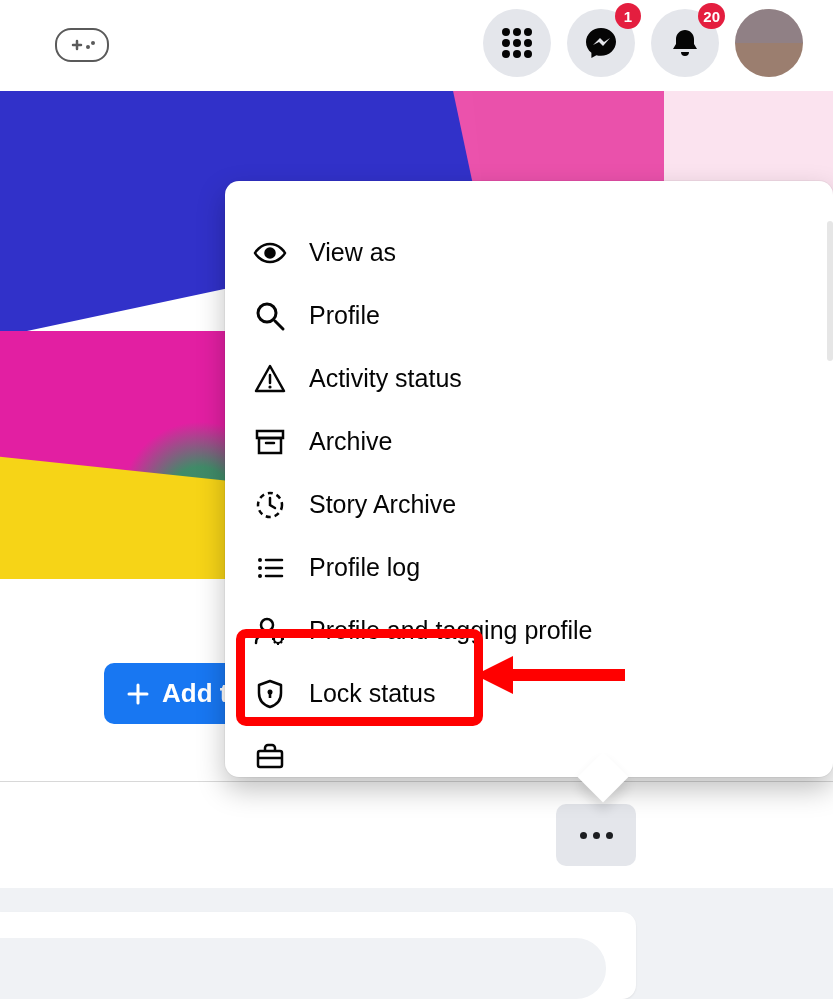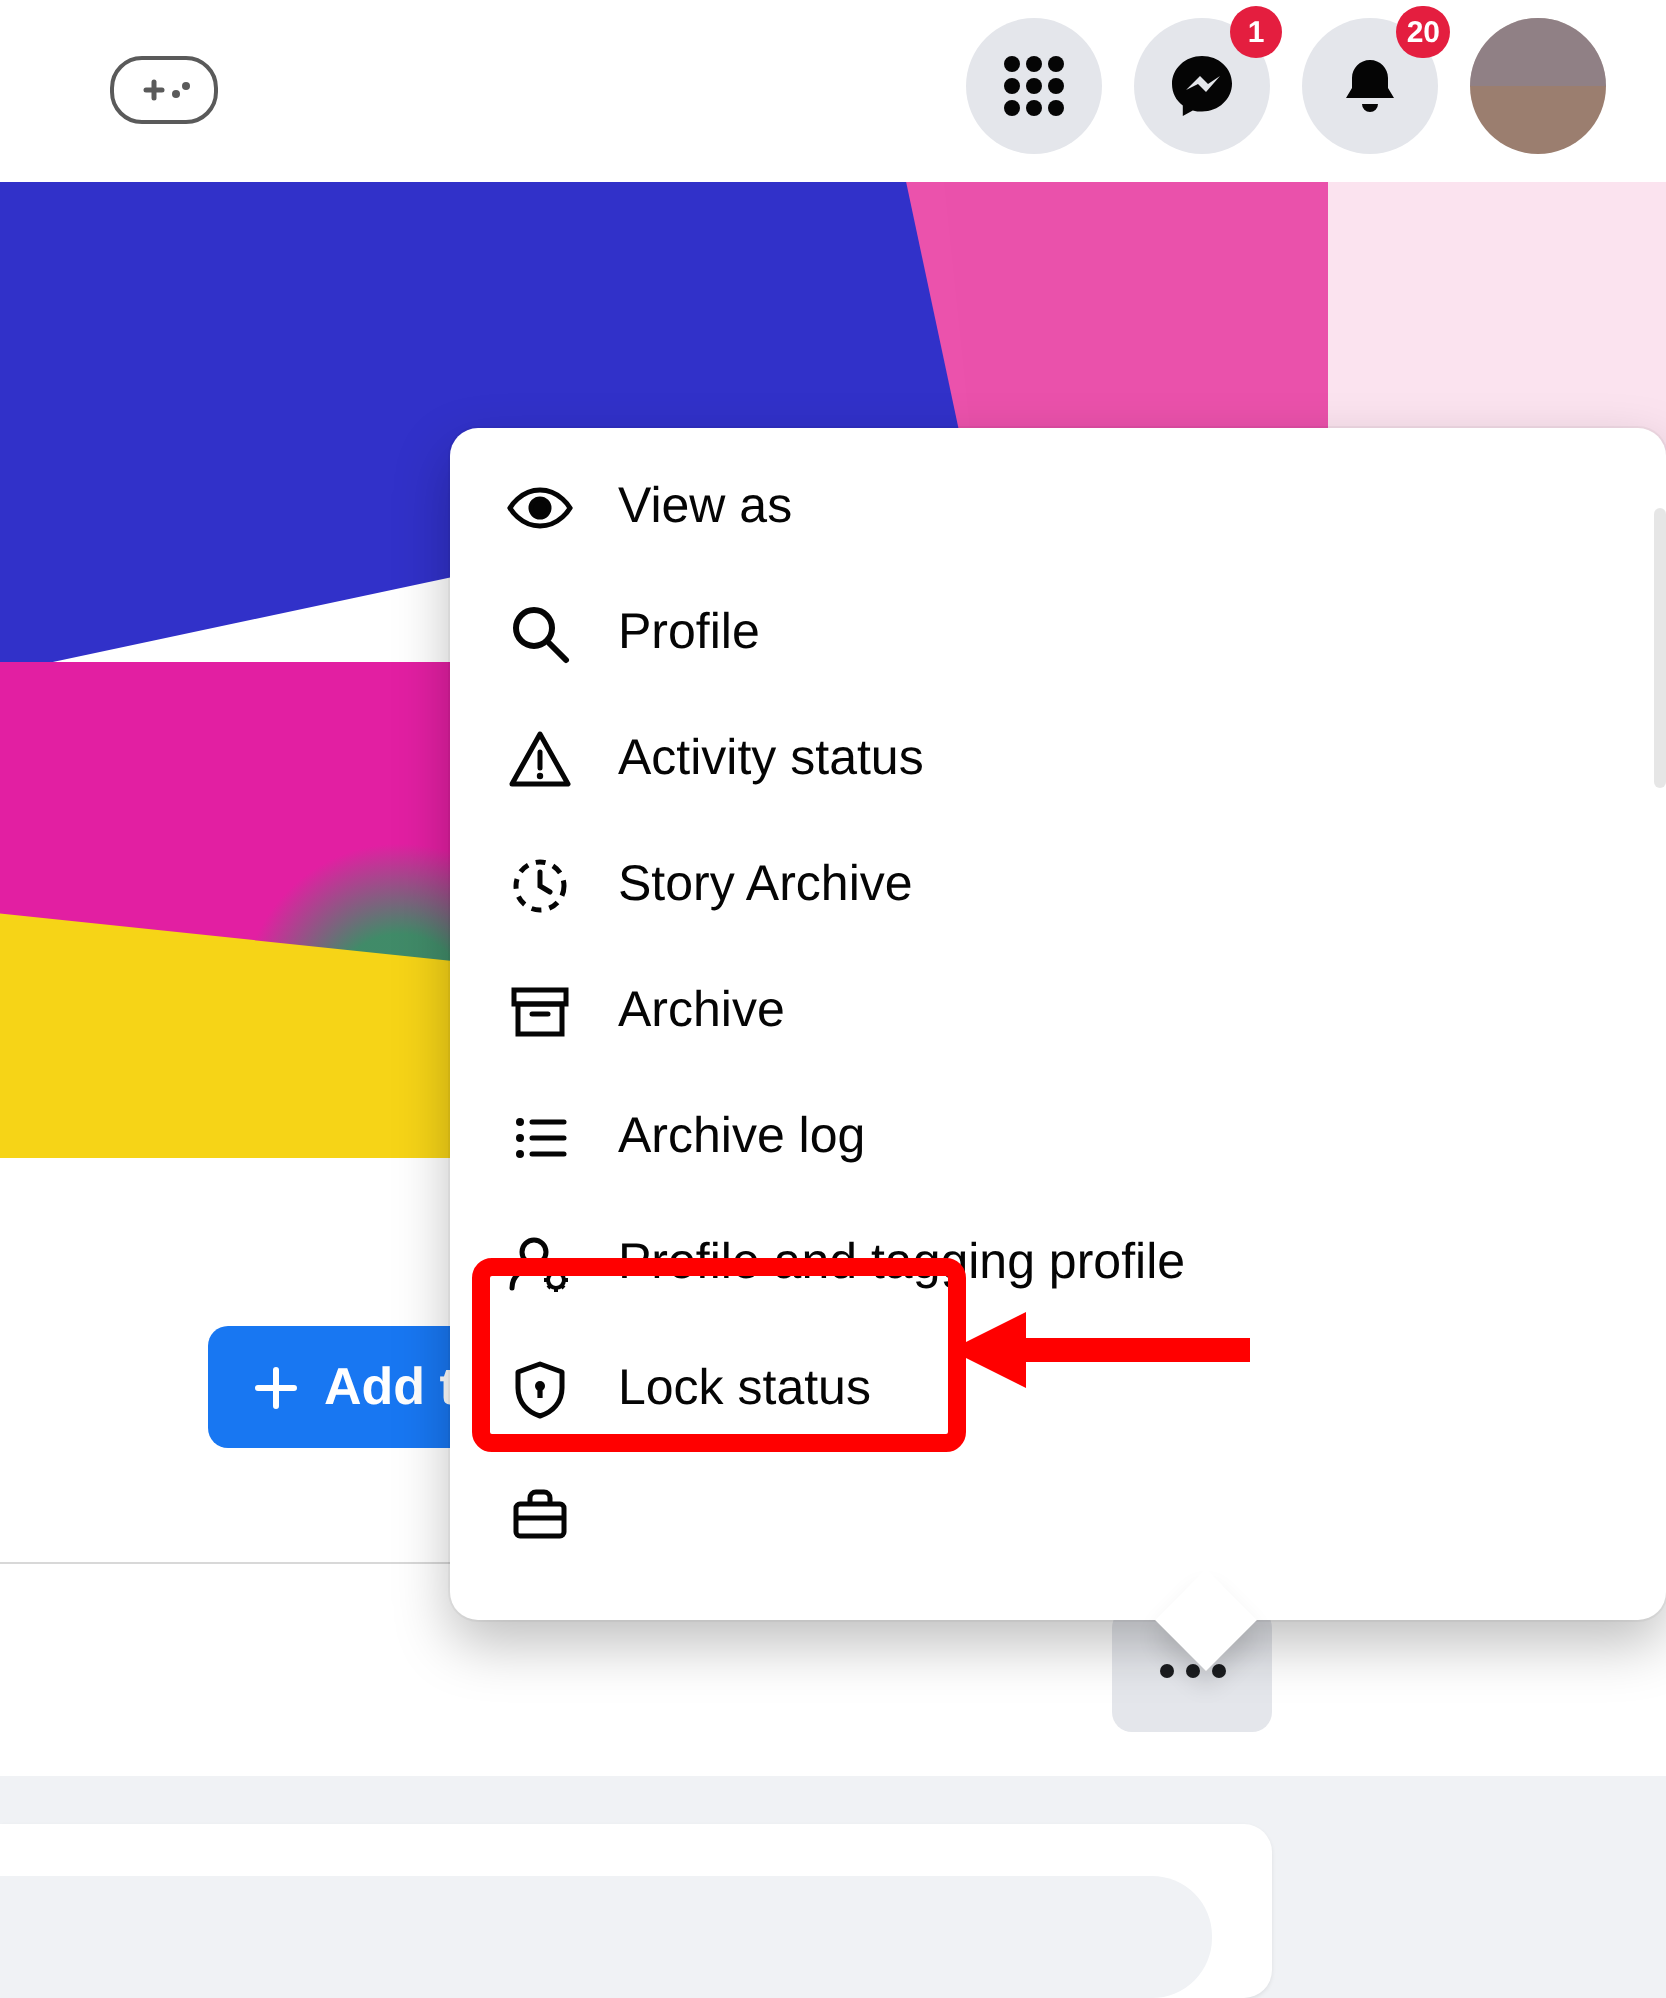--- a/index.html
+++ b/index.html
@@ -35,21 +35,21 @@
 
   
   .add-btn{position:absolute;left:104px;top:663px;height:61px;padding:0 22px;border-radius:10px;background:#1877f2;color:#fff;font-size:26px;font-weight:600;display:flex;align-items:center;gap:12px;z-index:2;cursor:pointer;}
   .add-btn svg{flex:none;}
 
   
   .more-btn{position:absolute;left:556px;top:804px;width:80px;height:62px;border-radius:10px;background:#e4e6eb;display:flex;align-items:center;justify-content:center;z-index:4;cursor:pointer;}
   .more-btn span{width:7px;height:7px;border-radius:50%;background:#1c1e21;margin:0 3px;}
 
   
-  .menu{position:absolute;left:225px;top:181px;width:608px;height:596px;background:#fff;border-radius:14px;box-shadow:0 12px 28px rgba(0,0,0,.25),0 0 0 1px rgba(0,0,0,.04);z-index:5;padding-top:8px;box-sizing:border-box;margin-top:33px;}
+  .menu{position:absolute;left:225px;top:181px;width:608px;height:596px;background:#fff;border-radius:14px;box-shadow:0 12px 28px rgba(0,0,0,.25),0 0 0 1px rgba(0,0,0,.04);z-index:5;padding-top:40px;box-sizing:border-box;}
   .menu-item{display:flex;align-items:center;height:63px;padding:0 0 0 28px;cursor:pointer;font-size:25px;color:#050505;}
   .menu-item .micon{width:56px;display:flex;justify-content:flex-start;align-items:center;}
   .menu-item .micon svg{color:#1c1e21;}
   .menu .tail{position:absolute;left:360px;bottom:-18px;width:36px;height:36px;background:#fff;transform:rotate(45deg);box-shadow:6px 6px 12px rgba(0,0,0,.12);}
   .menu .scroll-edge{position:absolute;right:0;top:40px;width:6px;height:140px;background:#c1c1c1;border-radius:3px;opacity:.4;}
 
   
   .highlight{position:absolute;left:236px;top:629px;width:229px;height:79px;border:9px solid #ff0000;border-radius:10px;z-index:6;pointer-events:none;}
   .arrow{position:absolute;left:475px;top:650px;z-index:6;pointer-events:none;}
   .arrow svg{display:block;}
@@ -161,50 +161,50 @@
             <line x1="17" y1="13" x2="17" y2="21" stroke="#050505" stroke-width="2.5" stroke-linecap="round"></line>
             <circle cx="17" cy="25" r="1.6" fill="#050505"></circle>
           </svg>
       </span>
       <span>Activity status</span>
     </div>
 
     <div class="menu-item">
       <span class="micon">
         <svg width="34" height="34" viewBox="0 0 34 34" fill="none">
-            <circle cx="17" cy="17" r="12" stroke="#050505" stroke-width="2.5" stroke-dasharray="5 4"></circle>
-            <path d="M17 10v7l5 3" stroke="#050505" stroke-width="2.5" stroke-linecap="round"></path>
-          </svg>
-      </span>
-      <span>Story Archive</span>
-    </div>
-
-    <div class="menu-item">
-      <span class="micon">
-        <svg width="34" height="34" viewBox="0 0 34 34" fill="none">
             <rect x="4" y="6" width="26" height="7" stroke="#050505" stroke-width="2.5"></rect>
             <rect x="6" y="13" width="22" height="15" stroke="#050505" stroke-width="2.5"></rect>
             <line x1="13" y1="18" x2="21" y2="18" stroke="#050505" stroke-width="2.5" stroke-linecap="round"></line>
           </svg>
       </span>
       <span>Archive</span>
+    </div>
+
+    <div class="menu-item">
+      <span class="micon">
+        <svg width="34" height="34" viewBox="0 0 34 34" fill="none">
+            <circle cx="17" cy="17" r="12" stroke="#050505" stroke-width="2.5" stroke-dasharray="5 4"></circle>
+            <path d="M17 10v7l5 3" stroke="#050505" stroke-width="2.5" stroke-linecap="round"></path>
+          </svg>
+      </span>
+      <span>Story Archive</span>
     </div>
 
     <div class="menu-item">
       <span class="micon">
         <svg width="34" height="34" viewBox="0 0 34 34" fill="none">
             <circle cx="7" cy="9" r="2" fill="#050505"></circle>
             <circle cx="7" cy="17" r="2" fill="#050505"></circle>
             <circle cx="7" cy="25" r="2" fill="#050505"></circle>
             <line x1="13" y1="9" x2="29" y2="9" stroke="#050505" stroke-width="2.5" stroke-linecap="round"></line>
             <line x1="13" y1="17" x2="29" y2="17" stroke="#050505" stroke-width="2.5" stroke-linecap="round"></line>
             <line x1="13" y1="25" x2="29" y2="25" stroke="#050505" stroke-width="2.5" stroke-linecap="round"></line>
           </svg>
       </span>
-      <span>Archive log</span>
+      <span>Profile log</span>
     </div>
 
     <div class="menu-item">
       <span class="micon">
         <svg width="34" height="34" viewBox="0 0 34 34" fill="none">
             <circle cx="14" cy="11" r="6" stroke="#050505" stroke-width="2.5"></circle>
             <path d="M3 29c0-6 5-10 11-10 2 0 4 .5 5 1" stroke="#050505" stroke-width="2.5" stroke-linecap="round"></path>
             <circle cx="25" cy="25" r="4" stroke="#050505" stroke-width="2"></circle>
             <path d="M25 19v2M25 29v2M19 25h2M29 25h2M21 21l1.4 1.4M27.6 27.6 29 29M29 21l-1.4 1.4M21 29l1.4-1.4" stroke="#050505" stroke-width="2"></path>
           </svg>

